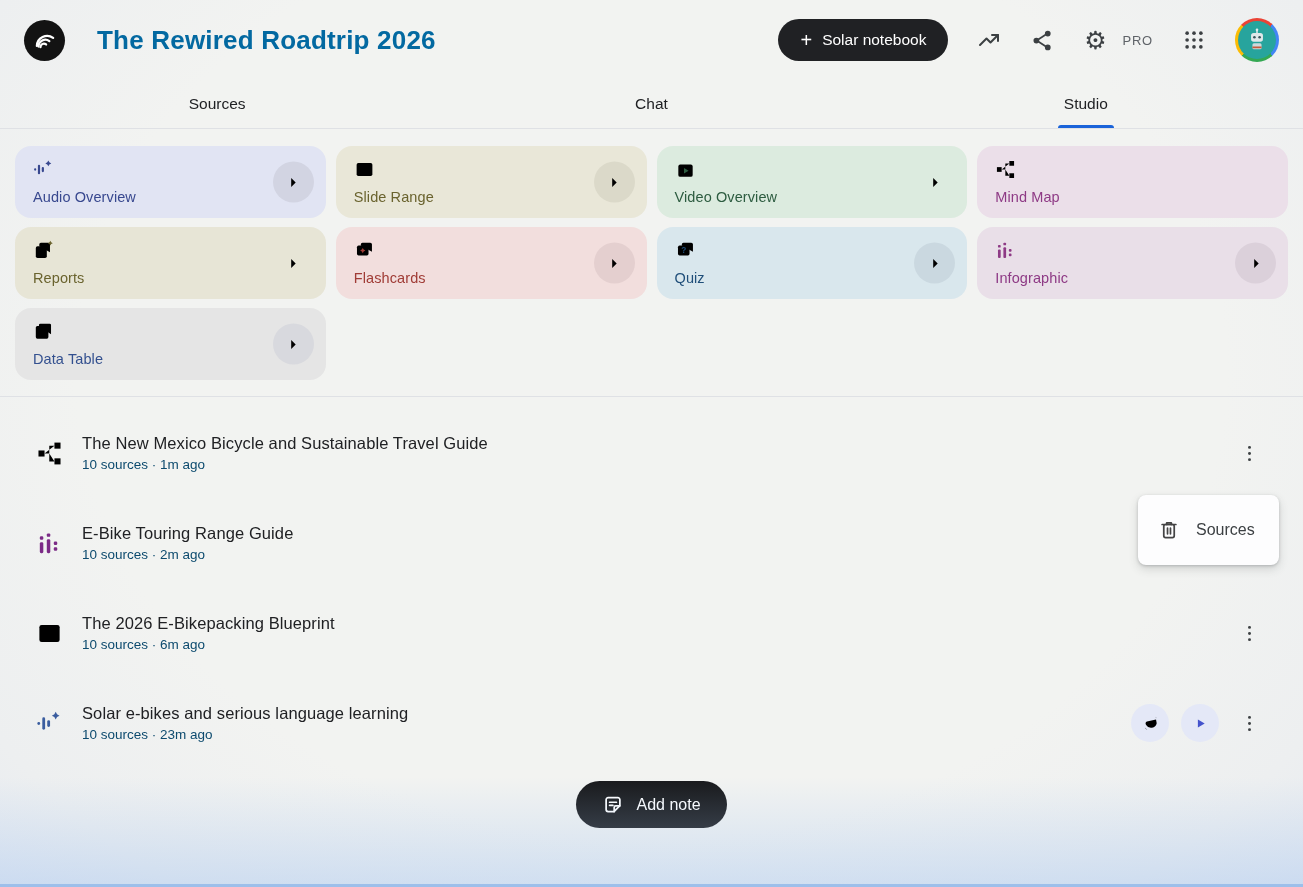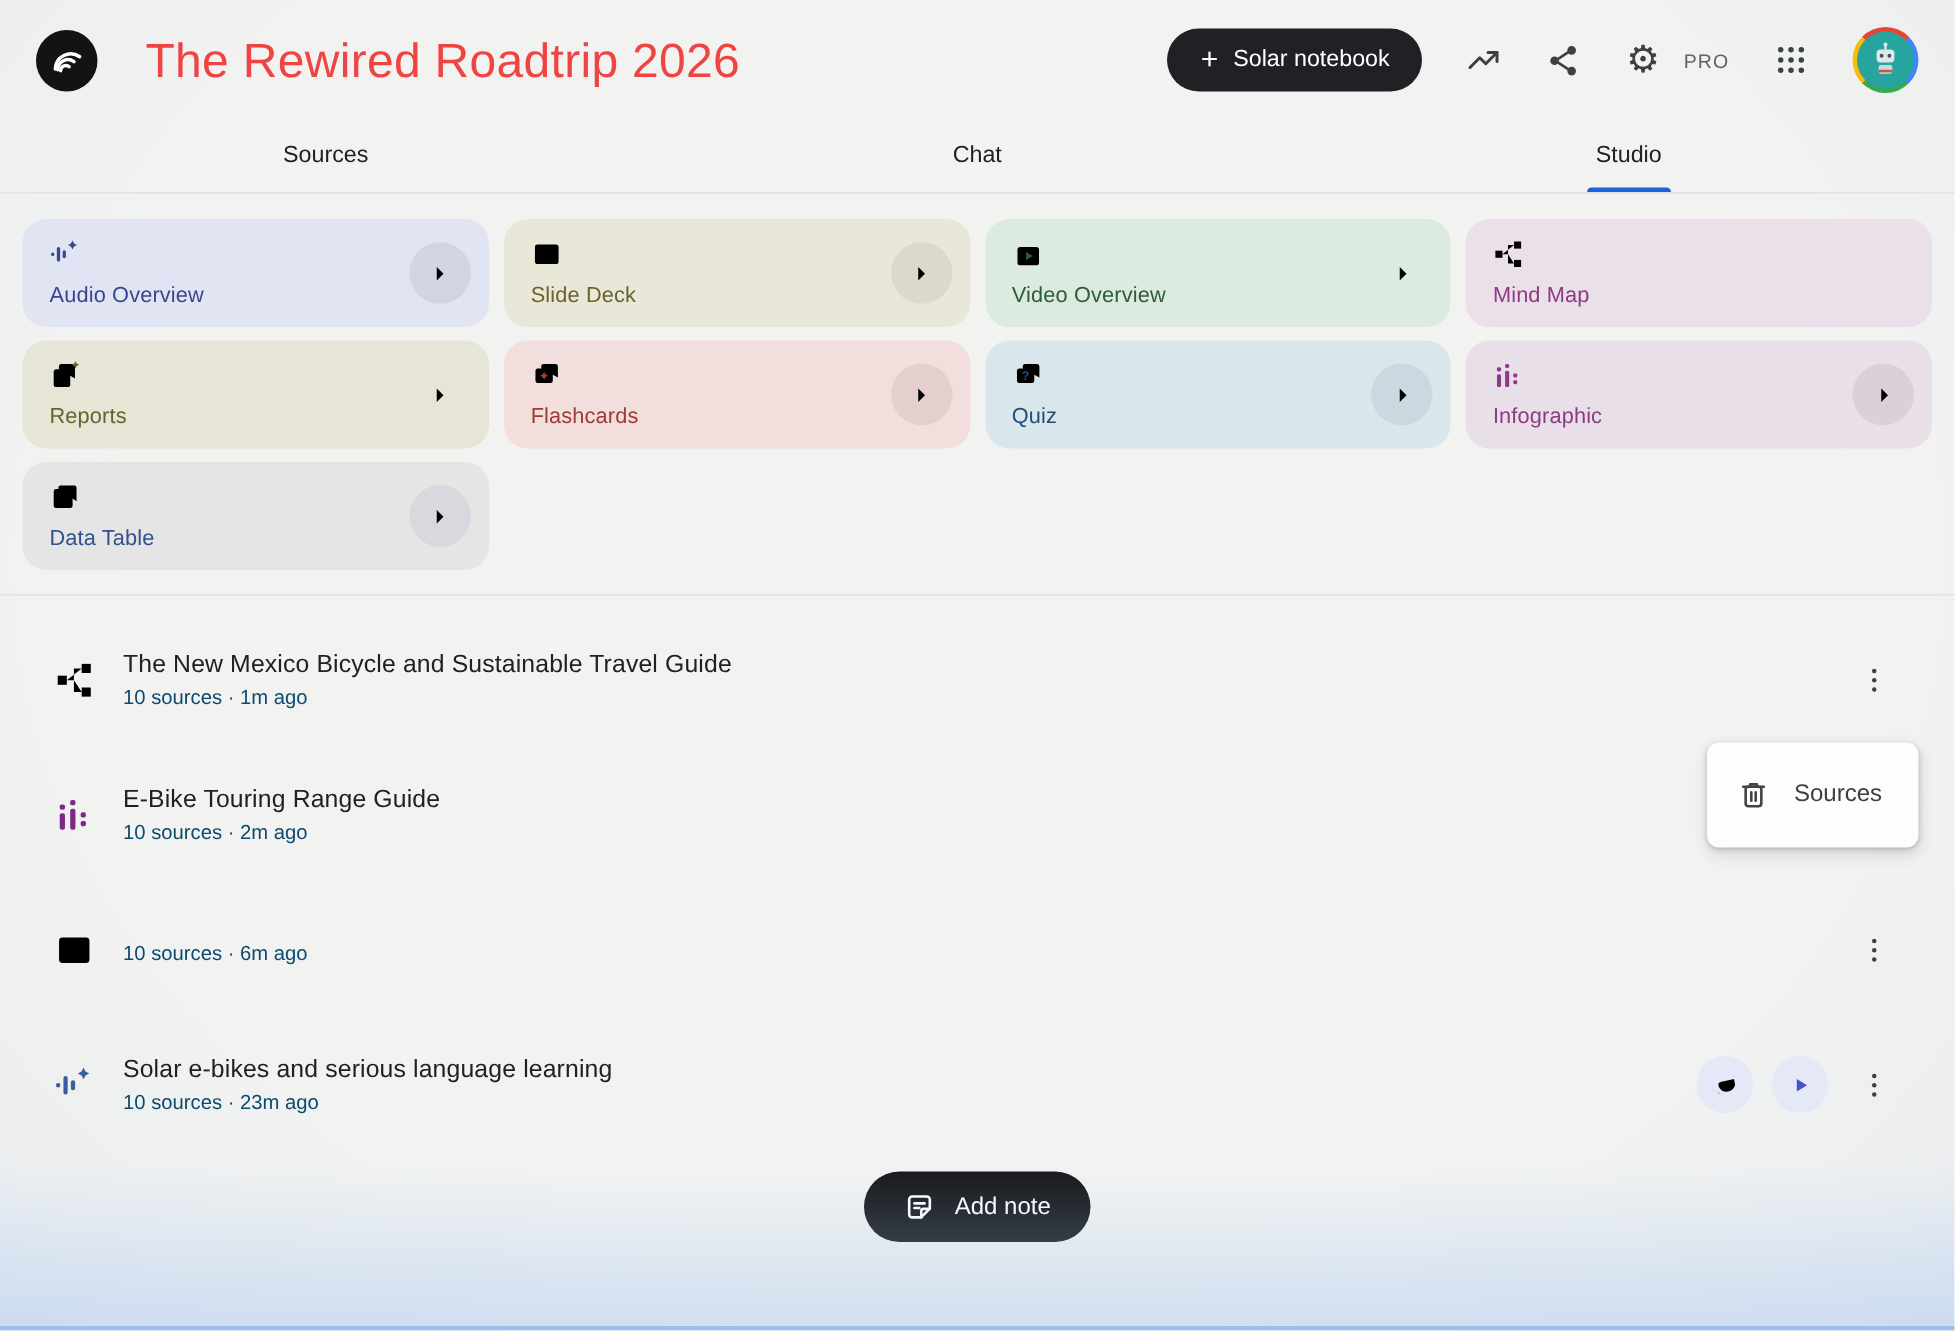--- a/index.html
+++ b/index.html
@@ -13,21 +13,21 @@
   }
   .bottom-fade { position:absolute; left:0; right:0; bottom:0; height:110px;
     background:linear-gradient(180deg, rgba(255,255,255,0) 0%, rgba(168,199,240,.45) 100%);
     pointer-events:none; }
   .bottom-strip { position:absolute; left:0; right:0; bottom:0; height:3px; background:#9dbfea; }
 
   
   .header { height:80px; display:flex; align-items:center; padding:0 24px; }
   .logo { width:41px; height:41px; border-radius:50%; background:#131313;
     display:flex; align-items:center; justify-content:center; flex:0 0 auto; }
-  .page-title { margin-left:32px; font-size:32px; color:#ef4444; font-weight:400;
+  .page-title { margin-left:32px; font-size:26px; color:#0369a1; font-weight:700;
     white-space:nowrap; letter-spacing:.2px; }
   .header-right { margin-left:auto; display:flex; align-items:center; gap:29px; }
   .pill-btn { display:flex; align-items:center; gap:10px; background:#202124; color:#fff;
     border:none; border-radius:24px; height:42px; padding:0 22px; font-size:15.5px;
     font-weight:500; font-family:inherit; cursor:pointer; }
   .pill-btn .plus { font-size:20px; font-weight:400; line-height:1; }
   .hdr-icon { width:24px; height:24px; display:flex; align-items:center; justify-content:center;
     color:#3c4043; cursor:pointer; }
   .gear-glyph { font-size:25px; line-height:1; color:#3c4043; }
   .pro-badge { font-size:13px; color:#5f6368; letter-spacing:.8px; margin-left:-14px; }
@@ -184,21 +184,21 @@
         </svg>
       </span>
     </div>
     <div class="tool-card" style="background: rgb(233, 231, 216); color: rgb(106, 99, 46);">
       <span class="tool-icon">
         <svg width="21" height="21" viewBox="0 0 24 24">
         <rect x="3" y="4.5" width="18" height="15" rx="2"></rect>
         <rect x="6.6" y="8" width="10.8" height="8" rx="1"></rect>
         </svg>
       </span>
-      <span class="tool-label">Slide Deck</span>
+      <span class="tool-label">Slide Range</span>
       <span class="tool-chevron" style="background: rgb(219, 217, 201);">
         <svg width="20" height="20" viewBox="0 0 24 24" stroke-width="2.1">
         <polyline points="9.8,6.6 15.2,12 9.8,17.4"></polyline>
         </svg>
       </span>
     </div>
     <div class="tool-card" style="background: rgb(220, 235, 223); color: rgb(45, 92, 64);">
       <span class="tool-icon">
         <svg width="21" height="21" viewBox="0 0 24 24">
         <path d="M7 3.2h10"></path>
@@ -360,20 +360,21 @@
       </div>
     </div>
     <div class="artifact-row">
       <span class="artifact-icon" style="color: rgb(138, 124, 59);">
         <svg width="27" height="27" viewBox="0 0 24 24">
         <rect x="3" y="4.5" width="18" height="15" rx="2"></rect>
         <rect x="6.6" y="8" width="10.8" height="8" rx="1"></rect>
         </svg>
       </span>
       <div class="artifact-text">
+        <div class="artifact-title">The 2026 E-Bikepacking Blueprint</div>
         <div class="artifact-meta">10 sources · 6m ago</div>
       </div>
       <div class="artifact-actions">
         <button class="kebab-btn">
           <span>
             <svg width="21" height="21" viewBox="0 0 24 24" fill="currentColor" stroke="none">
         <circle cx="12" cy="5" r="1.7"></circle>
               <circle cx="12" cy="12" r="1.7"></circle>
               <circle cx="12" cy="19" r="1.7"></circle>
             </svg>

